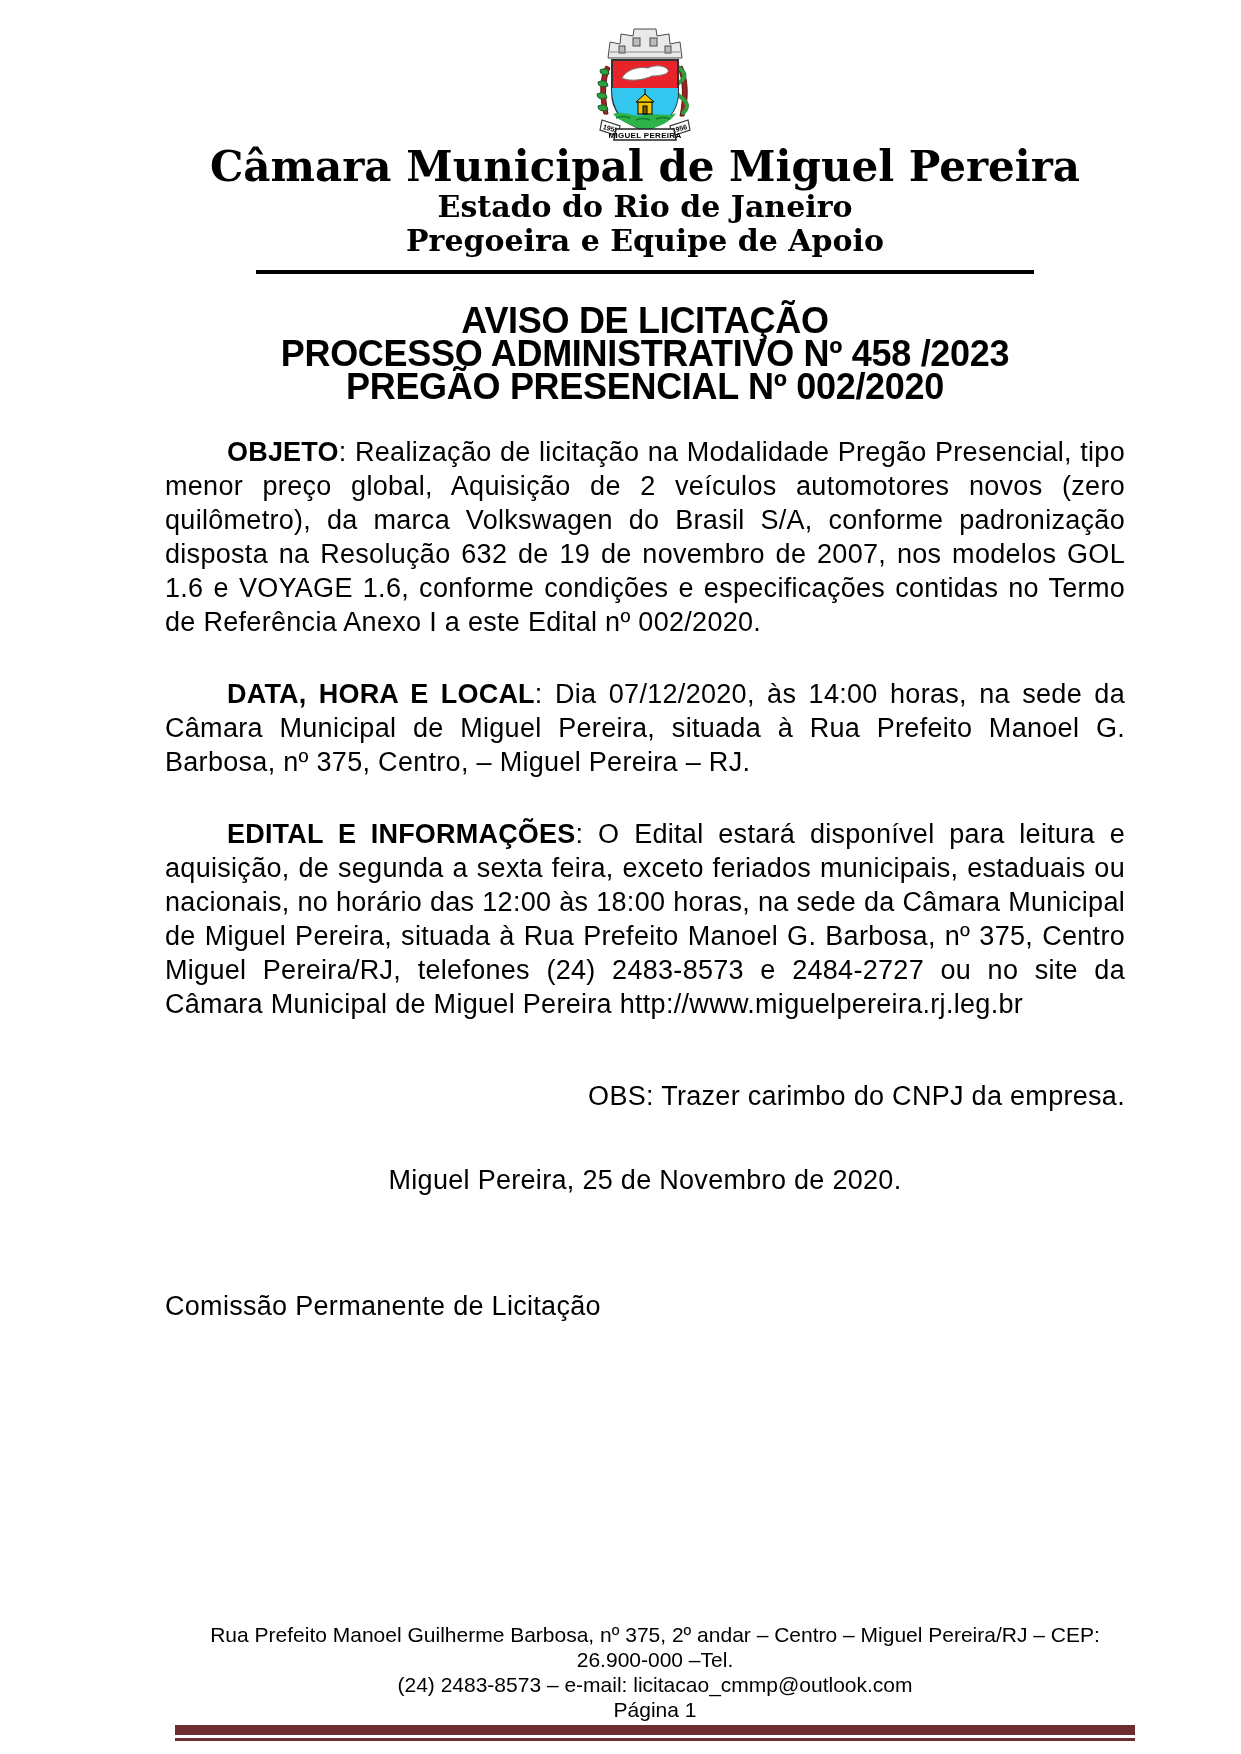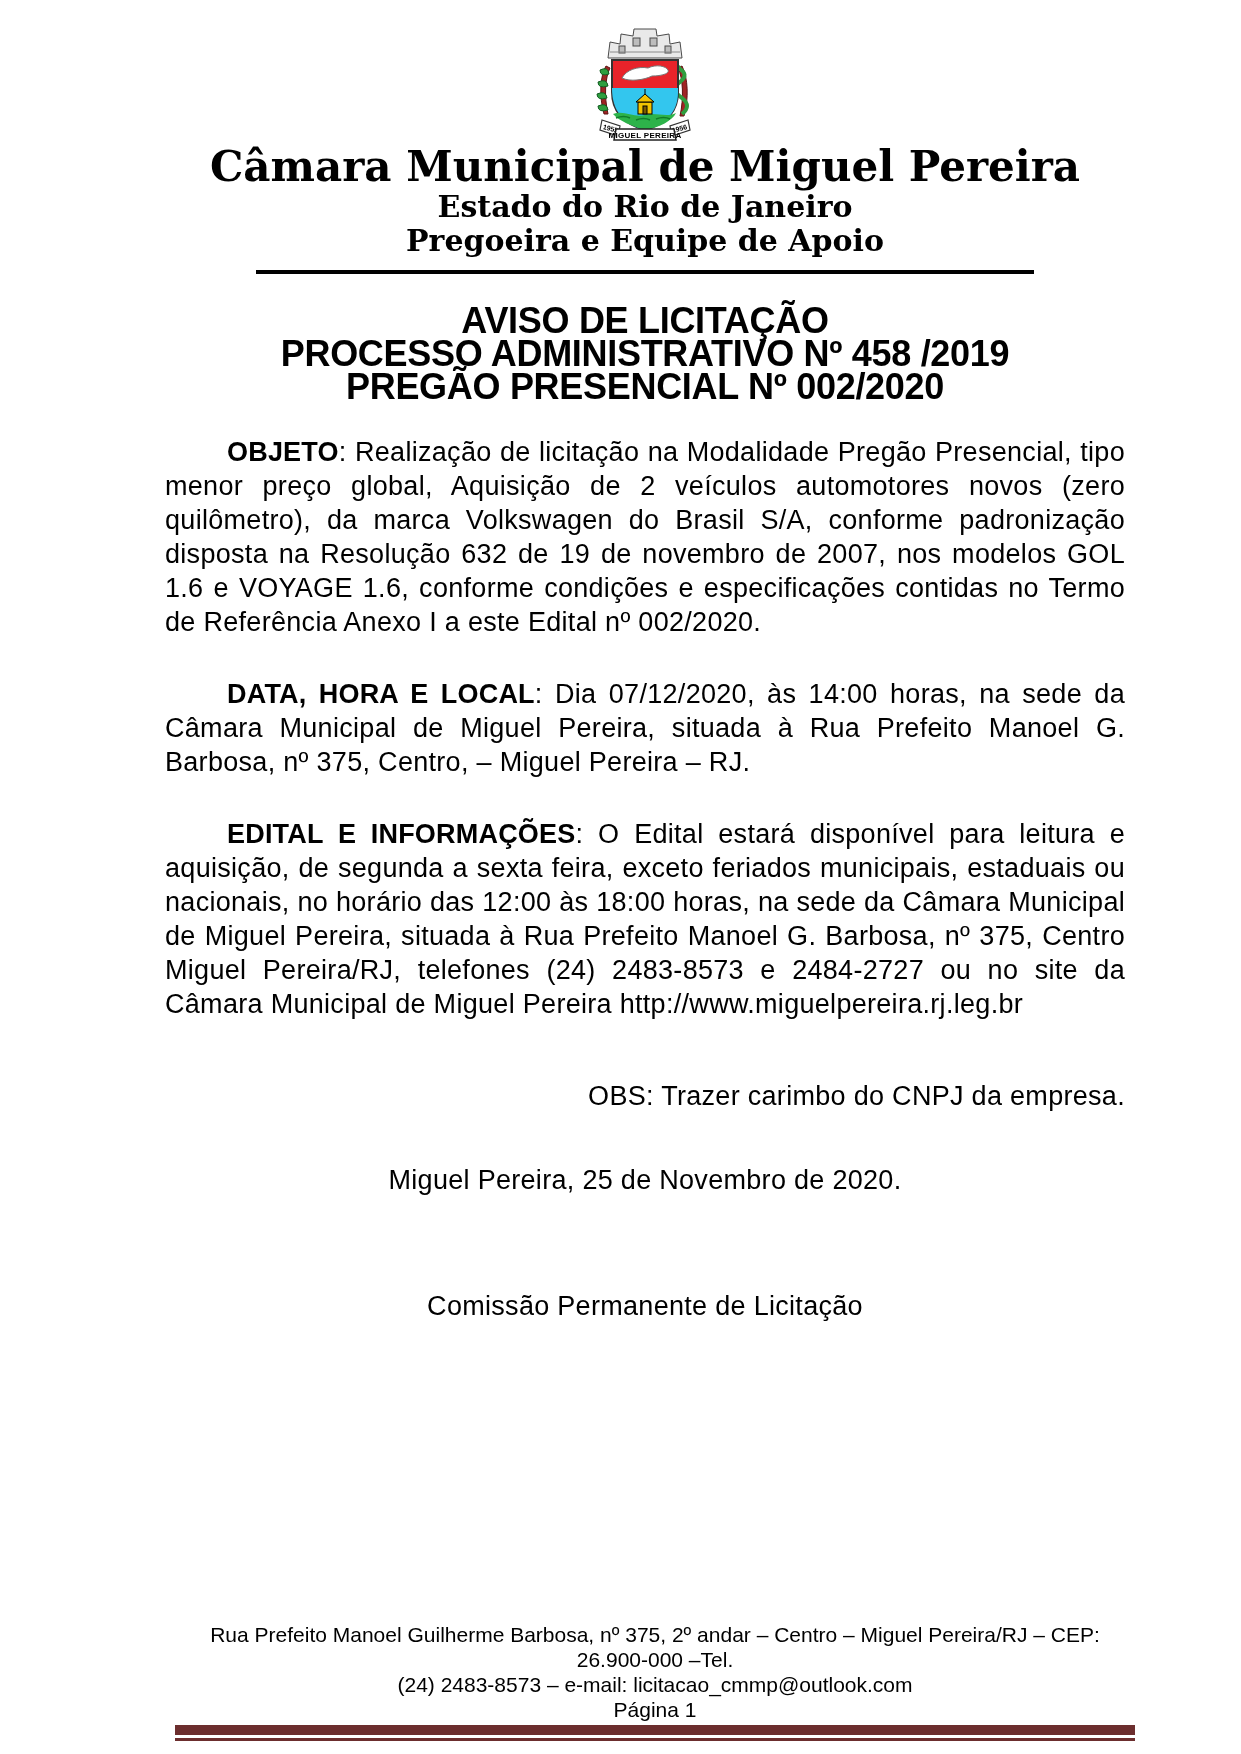--- a/index.html
+++ b/index.html
@@ -70,21 +70,21 @@
   p.date-line{
     margin:50px 0 0 0;
     text-align:center;
     text-indent:0;
     font-size:27px;
     line-height:34px;
     letter-spacing:0.3px;
   }
   p.signature{
     margin:92px 0 0 0;
-    text-align:center;
+    text-align:left;
     text-indent:0;
     font-size:27px;
     line-height:34px;
     letter-spacing:0.3px;
   }
 
   .footer{
     position:absolute;
     left:175px;width:960px;top:1622px;
     text-align:center;
@@ -165,21 +165,21 @@
       </svg>
     </div>
 
     <h1 class="org-title">Câmara Municipal de Miguel Pereira</h1>
     <div class="org-sub">Estado do Rio de Janeiro</div>
     <div class="org-sub">Pregoeira e Equipe de Apoio</div>
     <div class="header-rule"></div>
 
     <div class="notice">
       <div>AVISO DE LICITAÇÃO</div>
-      <div>PROCESSO ADMINISTRATIVO Nº 458 /2019</div>
+      <div>PROCESSO ADMINISTRATIVO Nº 458 /2023</div>
       <div>PREGÃO PRESENCIAL Nº 002/2020</div>
     </div>
 
     <div class="bodytext">
       <p><b>OBJETO</b><span>: Realização de licitação na Modalidade Pregão Presencial, tipo menor preço global, Aquisição de 2 veículos automotores novos (zero quilômetro), da marca Volkswagen do Brasil S/A, conforme padronização disposta na Resolução 632 de 19 de novembro de 2007, nos modelos GOL 1.6 e VOYAGE 1.6, conforme condições e especificações contidas no Termo de Referência Anexo I a este Edital nº 002/2020.</span></p>
 
       <p><b>DATA, HORA E LOCAL</b><span>: Dia 07/12/2020, às 14:00 horas, na sede da Câmara Municipal de Miguel Pereira, situada à Rua Prefeito Manoel G. Barbosa, nº 375, Centro, – Miguel Pereira – RJ.</span></p>
 
       <p><b>EDITAL E INFORMAÇÕES</b><span>: O Edital estará disponível para leitura e aquisição, de segunda a sexta feira, exceto feriados municipais, estaduais ou nacionais, no horário das 12:00 às 18:00 horas, na sede da Câmara Municipal de Miguel Pereira, situada à Rua Prefeito Manoel G. Barbosa, nº 375, Centro Miguel Pereira/RJ, telefones (24) 2483-8573 e 2484-2727 ou no site da Câmara Municipal de Miguel Pereira http://www.miguelpereira.rj.leg.br</span></p>
 

